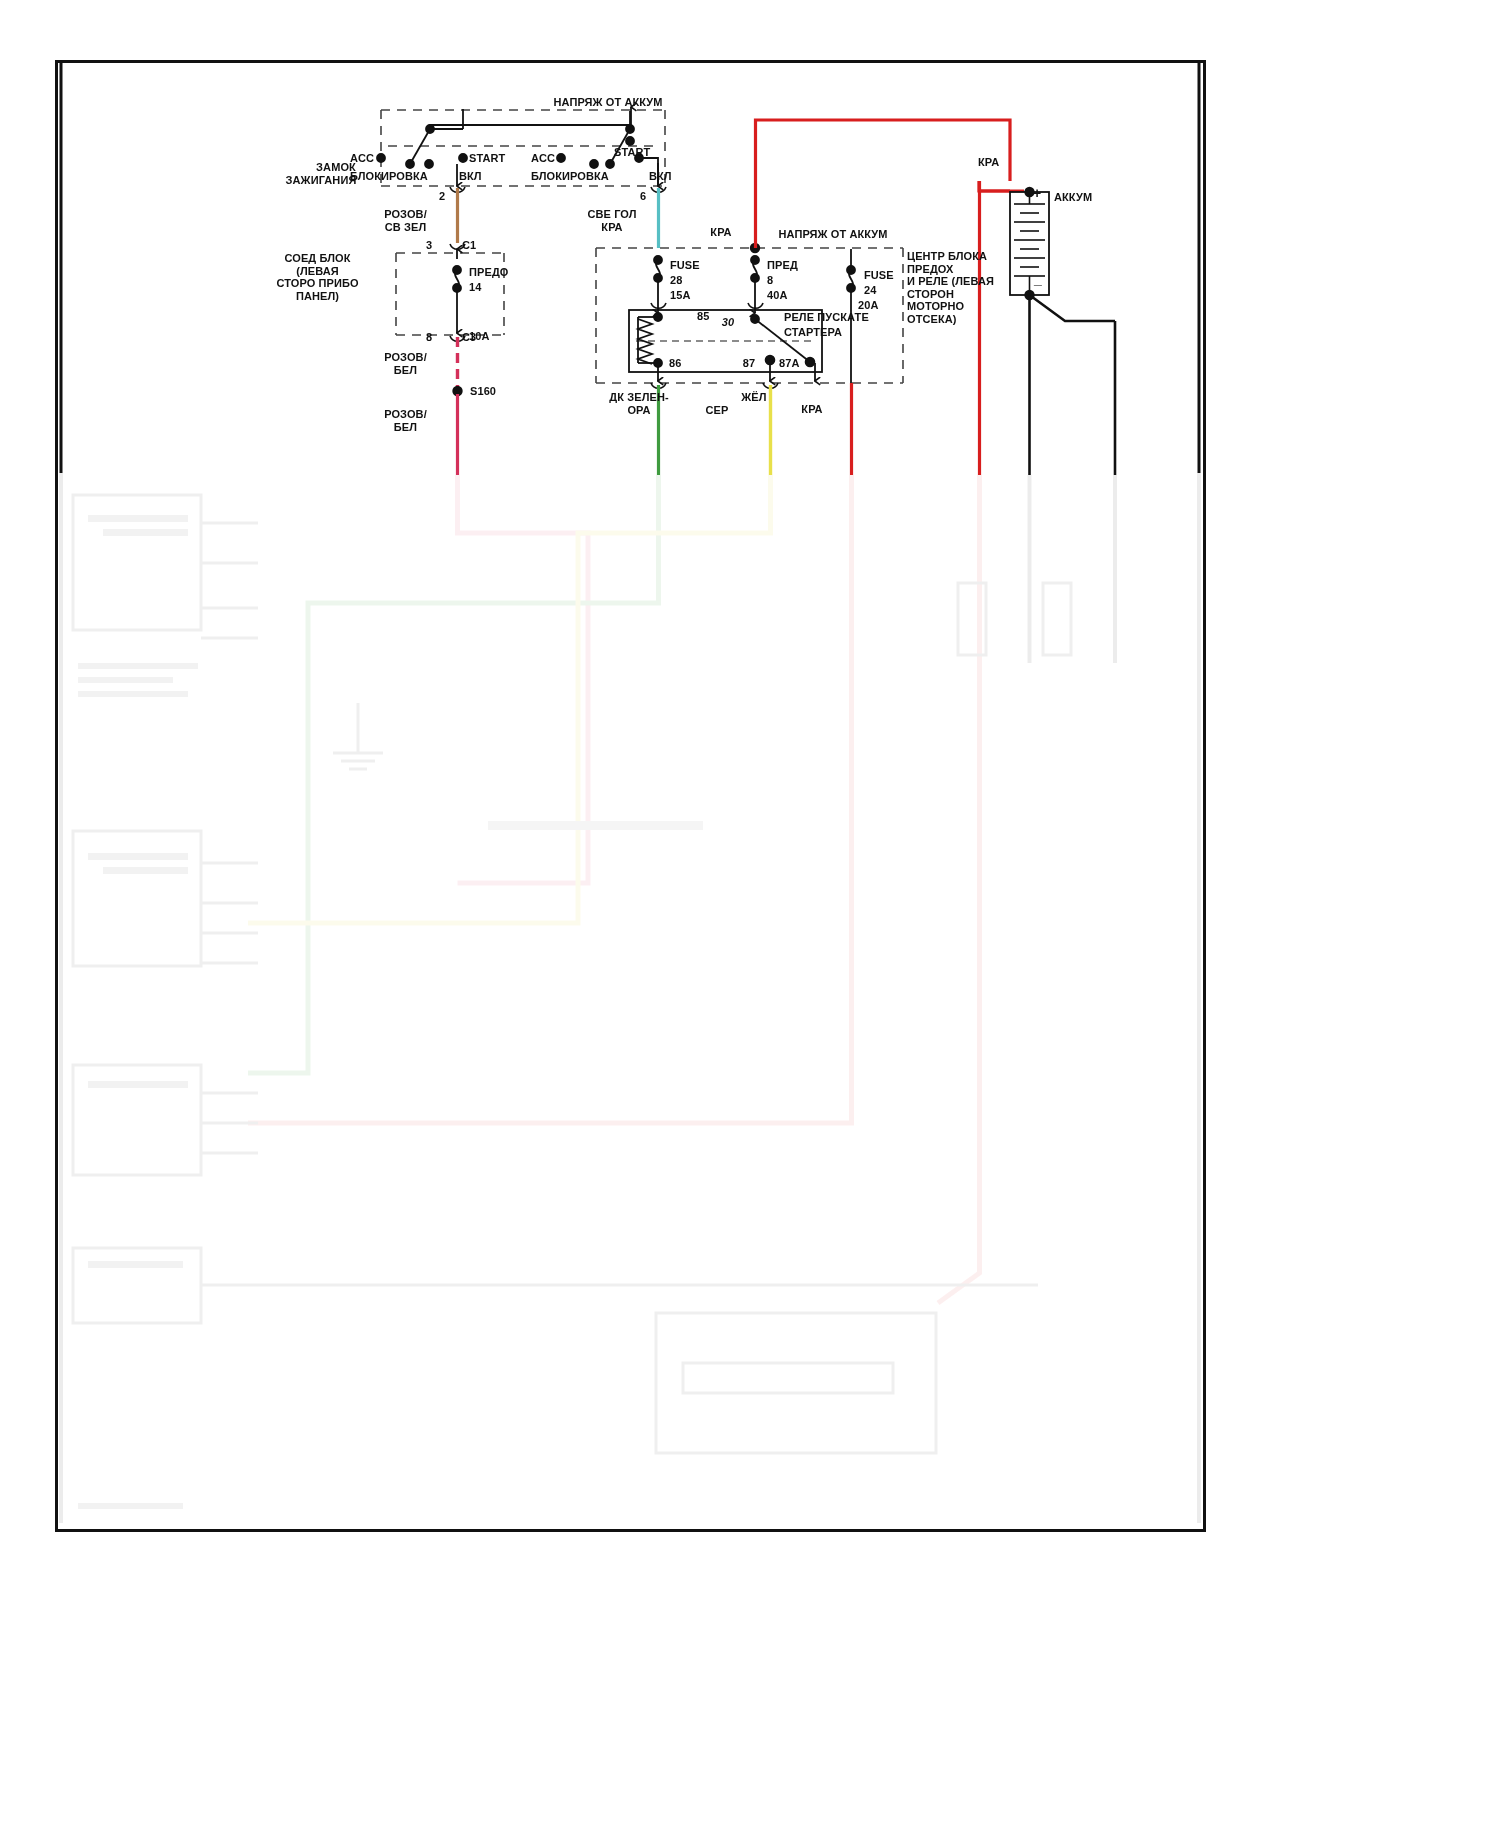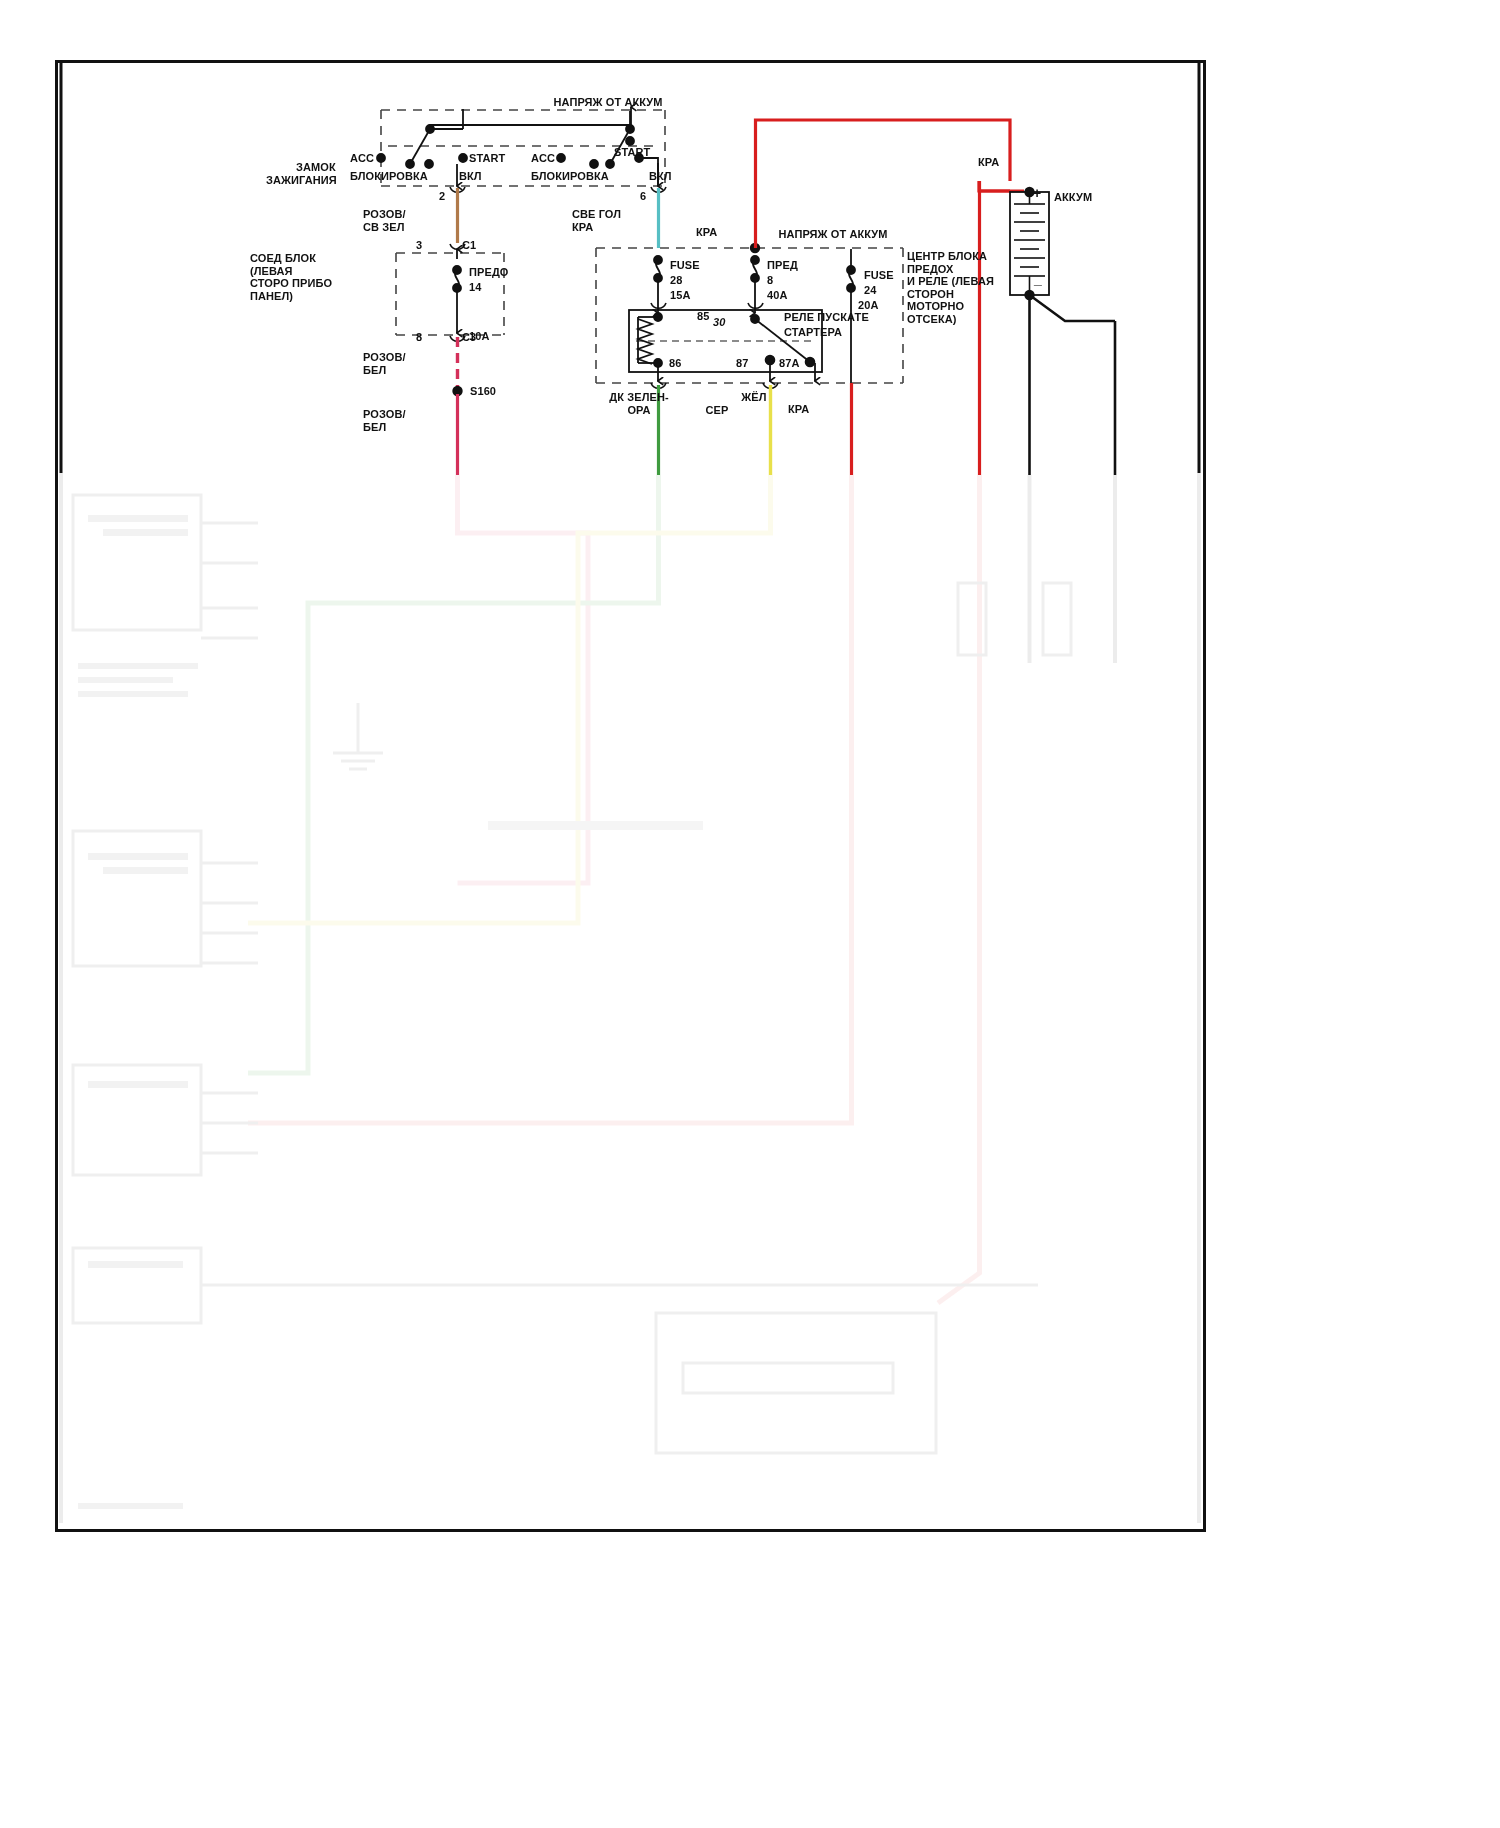--- a/index.html
+++ b/index.html
@@ -13,21 +13,21 @@
     border:3px solid #111;background:#fff;box-sizing:border-box;
   }
   
   .faded{position:absolute;left:0;top:0;width:100%;height:100%;
          opacity:.18;filter:blur(.6px);pointer-events:none;}
   svg{position:absolute;left:0;top:0;overflow:visible;}
   .lbl{
     position:absolute;font-size:11px;line-height:12.6px;color:#111;
     white-space:pre;font-weight:700;letter-spacing:.1px;
   }
-  .lbl.r{text-align:left;}
+  .lbl.r{text-align:center;}
   .lbl.c{text-align:center;}
 </style>
 </head>
 <body>
 
 <div id="stage">
   <div class="frame">
 
     <svg width="1145" height="1466" viewBox="0 0 1145 1466">
 

